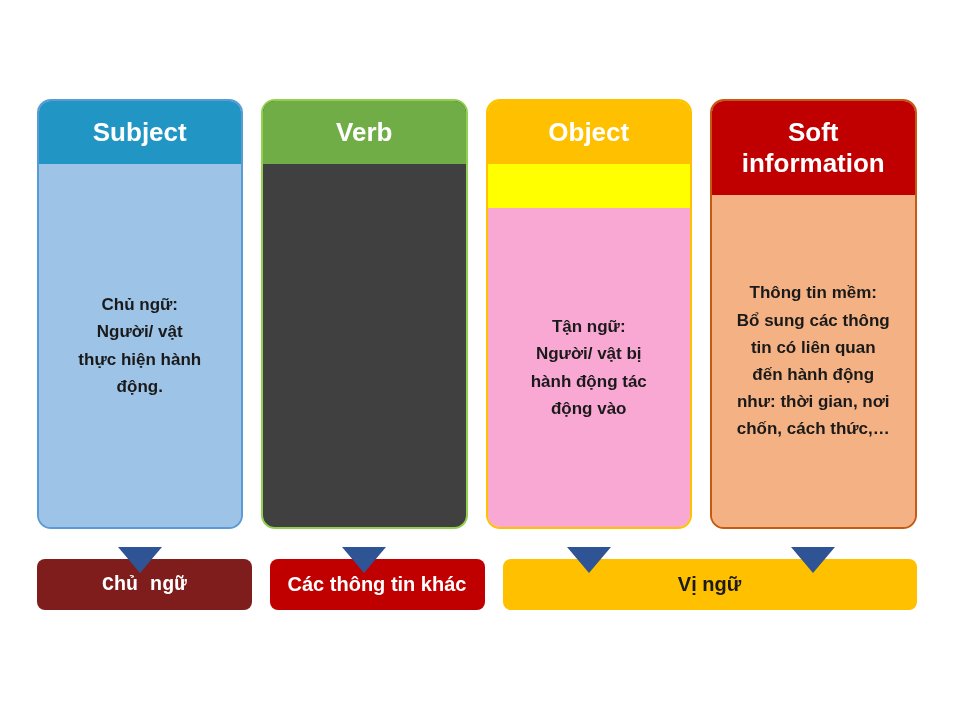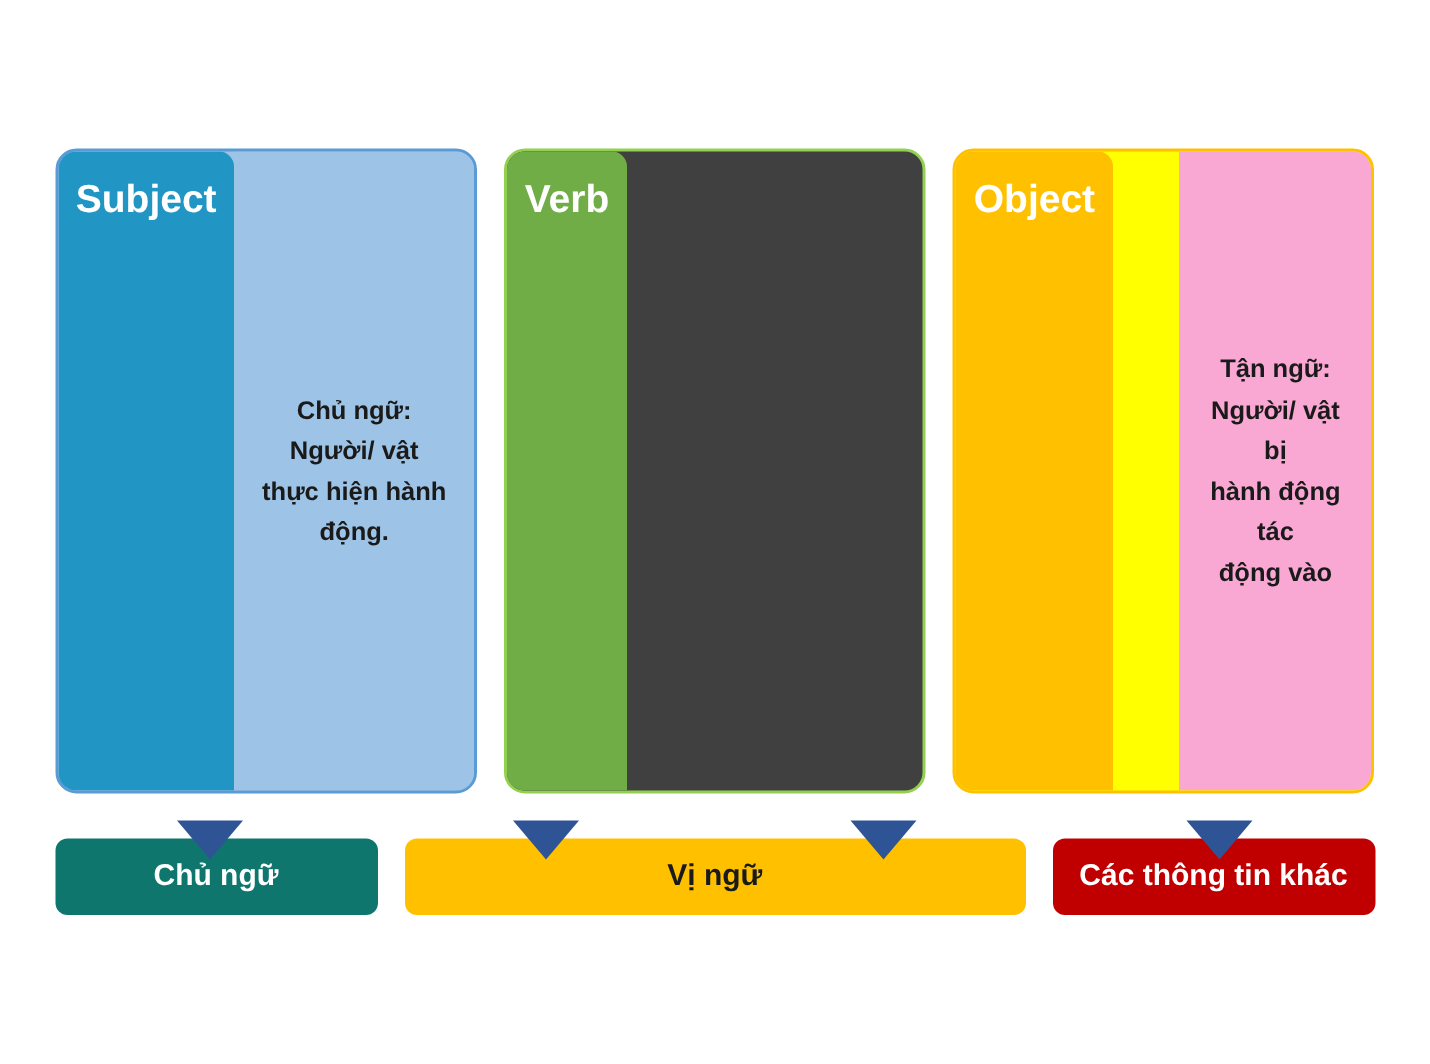--- a/index.html
+++ b/index.html
@@ -25,21 +25,21 @@
     .cards-row {
       display: flex;
       flex-direction: row;
       justify-content: space-between;
       width: 100%;
       gap: 18px;
     }
 
     .card {
       display: flex;
-      flex-direction: row;
+      flex-direction: column;
       border-radius: 14px;
       overflow: hidden;
       border: 2.5px solid;
       flex: 1;
       min-height: 430px;
     }
 
     .card-header {
       padding: 16px 12px;
       text-align: center;
@@ -193,20 +193,30 @@
     </div>
 
     <div class="card card-object">
       <div class="card-header">Object</div>
       <div class="card-body" style="white-space: pre-line;">Tận ngữ:
 Người/ vật bị
 hành động tác
 động vào</div>
     </div>
 
+    <div class="card card-soft">
+      <div class="card-header" style="white-space: pre-line;">Soft
+information</div>
+      <div class="card-body" style="white-space: pre-line;">Thông tin mềm:
+Bổ sung các thông
+tin có liên quan
+đến hành động
+như: thời gian, nơi
+chốn, cách thức,…</div>
+    </div>
 
   </div>
 
   <div class="arrows-row">
     <div class="arrow-container">
       <div class="arrow-down">
         <div class="arrow-shaft"></div>
         <div class="arrow-head"></div>
       </div>
     </div>
@@ -225,20 +235,20 @@
     <div class="arrow-container">
       <div class="arrow-down">
         <div class="arrow-shaft"></div>
         <div class="arrow-head"></div>
       </div>
     </div>
   </div>
 
   <div class="bottom-labels">
 
-    <div class="bottom-label" style="flex:1; background:#0f766e; color:white;">Chủ ngữ</div>
+    <div class="bottom-label" style="flex:1; background:#7f1d1d; color:white;font-family:Liberation Mono, monospace;">Chủ ngữ</div>
+
+    <div class="bottom-label" style="flex:1; background:#c00000; color:white;">Các thông tin khác</div>
 
     <div class="bottom-label" style="flex:2; background:#ffc000; color:#1a1a1a;">Vị ngữ</div>
-
-    <div class="bottom-label" style="flex:1; background:#c00000; color:white;">Các thông tin khác</div>
 
   </div>
 </div>
 
 </body></html>

